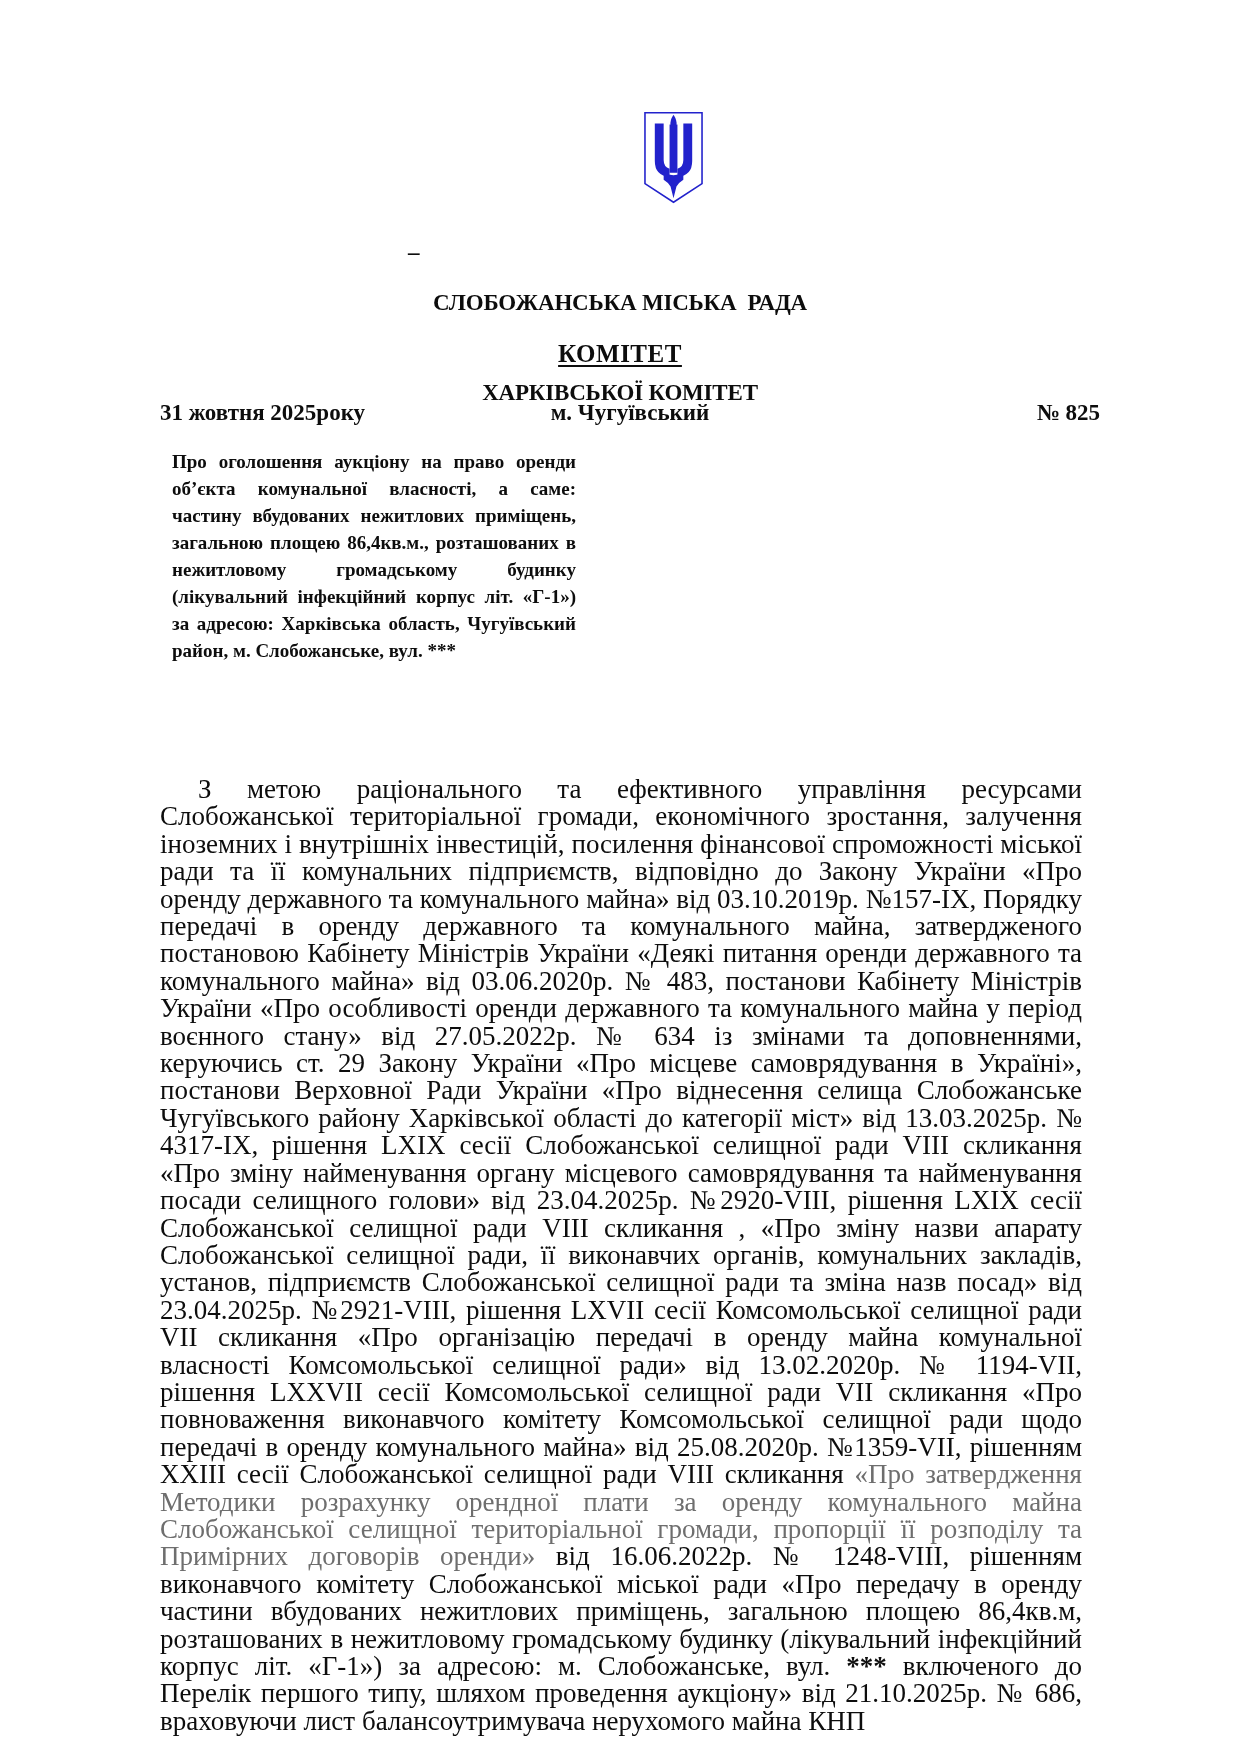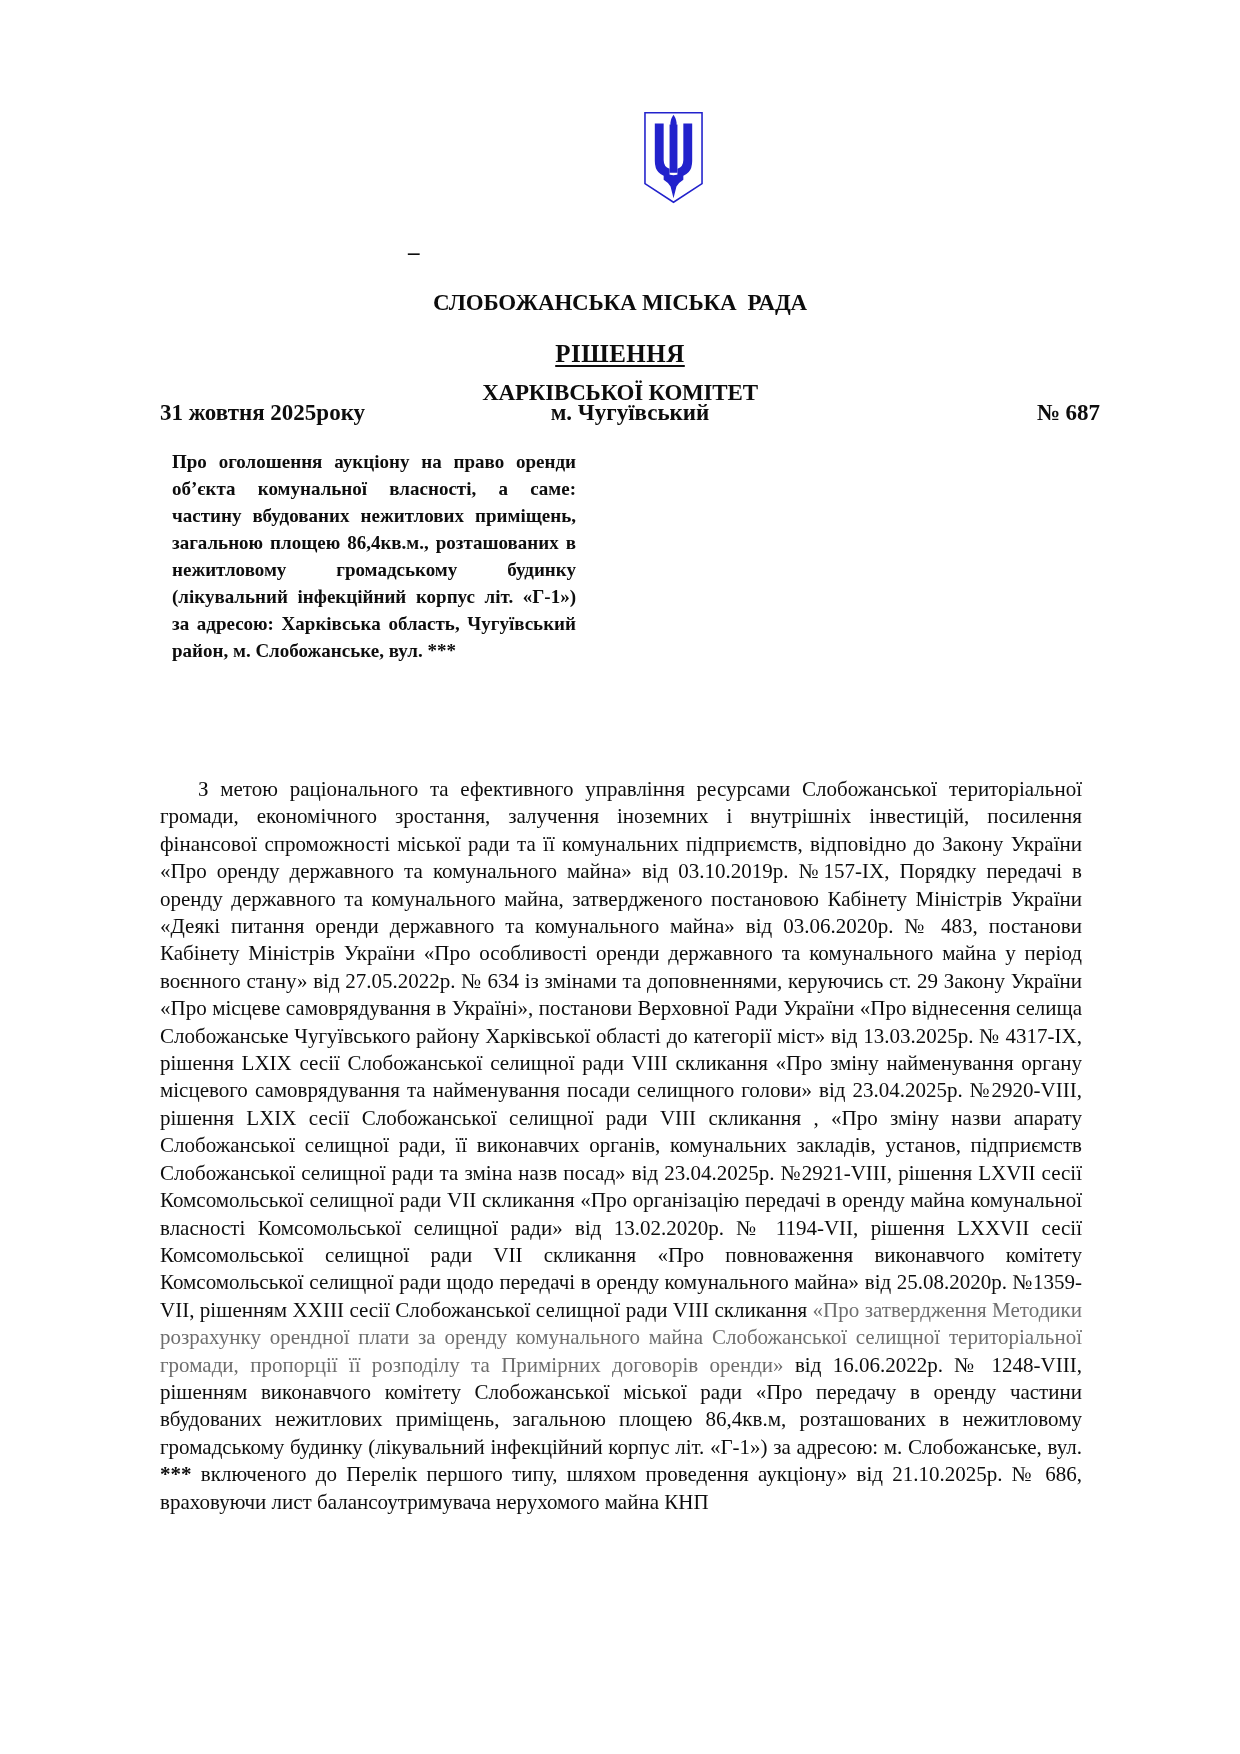--- a/index.html
+++ b/index.html
@@ -27,21 +27,21 @@
     font-weight:bold; font-size:23px; }
   .meta-date   { position:absolute; left:0; top:0; }
   .meta-place  { position:absolute; left:0; top:0; width:100%; text-align:center; }
   .meta-number { position:absolute; right:0; top:0; }
   .subject {
     position:absolute; left:172px; top:448px; width:404px;
     font-weight:bold; font-size:19px; line-height:27px; text-align:justify;
   }
   .body-text {
     position:absolute; left:160px; top:776px; width:922px;
-    font-size:21px; line-height:27.4px; text-align:justify; text-indent:38px;
+    font-size:27px; line-height:27.4px; text-align:justify; text-indent:38px;
   }
   .run.normal { color:#0d0d0d; }
   .run.light  { color:#6e6e6e; }
   .run.bold   { font-weight:bold; color:#0d0d0d; }
 </style>
 </head>
 <body>
 
 <div class="page">
 
@@ -58,25 +58,25 @@
     </svg>
   </div>
 
   <span class="stray-mark">_</span>
 
   <div class="org-block">
     <span class="org-line">СЛОБОЖАНСЬКА МІСЬКА  РАДА</span>
     <span class="org-line">ХАРКІВСЬКОЇ КОМІТЕТ</span>
   </div>
 
-  <div class="doc-type">РІШЕННЯ</div>
+  <div class="doc-type">КОМІТЕТ</div>
 
   <div class="meta-row">
     <span class="meta-date">31 жовтня 2025року</span>
     <span class="meta-place">м. Чугуївський</span>
-    <span class="meta-number">№ 687</span>
+    <span class="meta-number">№ 825</span>
   </div>
 
   <div class="subject">Про оголошення аукціону на право оренди об’єкта комунальної власності, а саме: частину вбудованих нежитлових приміщень, загальною площею 86,4кв.м., розташованих в нежитловому громадському будинку (лікувальний інфекційний корпус літ. «Г-1») за адресою: Харківська область, Чугуївський район, м. Слобожанське, вул. ***</div>
 
   <div class="body-text"><span class="run normal">З метою раціонального та ефективного управління ресурсами Слобожанської територіальної громади, економічного зростання, залучення іноземних і внутрішніх інвестицій, посилення фінансової спроможності міської ради та її комунальних підприємств, відповідно до Закону України «Про оренду державного та комунального майна» від 03.10.2019р. №157-IX,  Порядку передачі в оренду державного та комунального майна, затвердженого постановою Кабінету Міністрів України «Деякі питання оренди державного та комунального майна» від 03.06.2020р. № 483, постанови Кабінету Міністрів України «Про особливості оренди державного та комунального майна у період воєнного стану» від 27.05.2022р. № 634 із змінами та доповненнями, керуючись ст. 29  Закону України «Про місцеве самоврядування в Україні», постанови Верховної Ради України «Про віднесення селища Слобожанське Чугуївського району Харківської області до категорії міст» від 13.03.2025р. № 4317-IX, рішення LXIX сесії Слобожанської селищної ради VIII скликання «Про зміну найменування органу місцевого самоврядування та найменування посади селищного голови» від 23.04.2025р. №2920-VIII, рішення LXIX сесії Слобожанської селищної ради VIII скликання , «Про зміну назви апарату Слобожанської селищної ради, її виконавчих органів, комунальних закладів, установ, підприємств Слобожанської селищної ради та зміна назв посад» від 23.04.2025р. №2921-VIII, рішення LXVII сесії Комсомольської селищної ради VII скликання «Про організацію передачі в оренду майна комунальної власності Комсомольської селищної ради» від 13.02.2020р. № 1194-VII, рішення LXXVII сесії Комсомольської селищної ради VII скликання «Про повноваження виконавчого комітету Комсомольської селищної ради щодо передачі в оренду комунального майна» від 25.08.2020р. №1359-VII, рішенням XXIII сесії Слобожанської селищної ради VIII скликання </span><span class="run light">«Про затвердження Методики розрахунку орендної плати за оренду комунального майна Слобожанської селищної територіальної громади, пропорції її розподілу та Примірних договорів оренди»</span><span class="run normal"> від 16.06.2022р. № 1248-VIII, рішенням виконавчого комітету Слобожанської міської ради «Про передачу в оренду частини вбудованих нежитлових приміщень, загальною площею 86,4кв.м, розташованих в нежитловому громадському будинку (лікувальний інфекційний корпус літ. «Г-1») за адресою: м. Слобожанське, вул. </span><span class="run bold">***</span><span class="run normal"> включеного до Перелік першого типу, шляхом проведення аукціону» від 21.10.2025р. № 686, враховуючи лист балансоутримувача нерухомого майна КНП</span></div>
 
 </div>
 
 </body></html>

